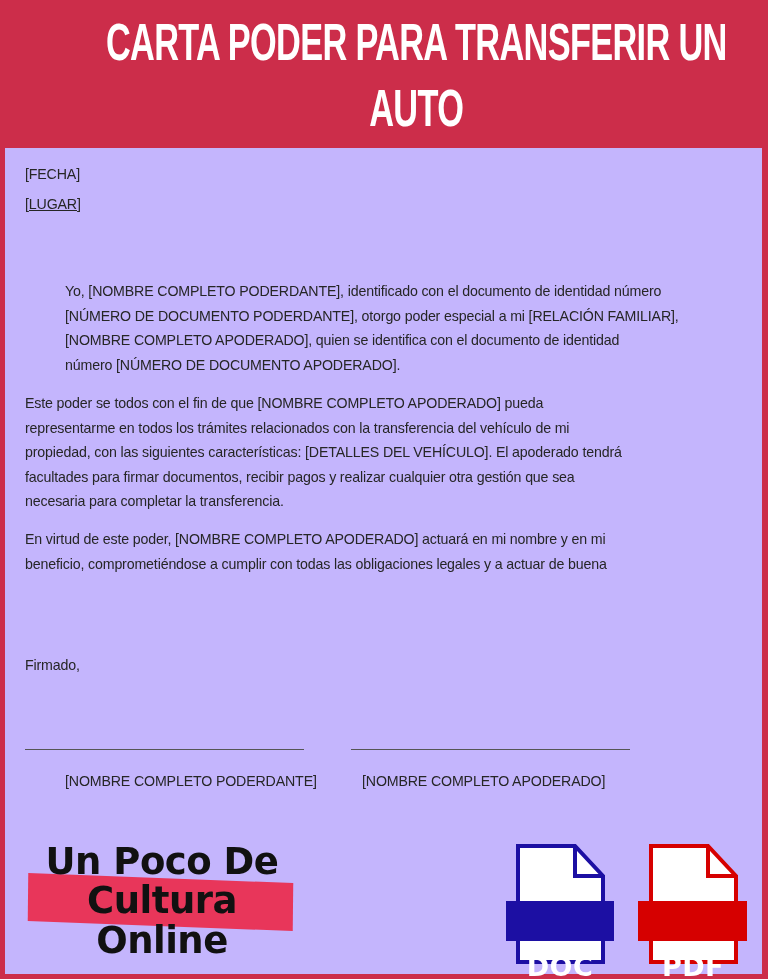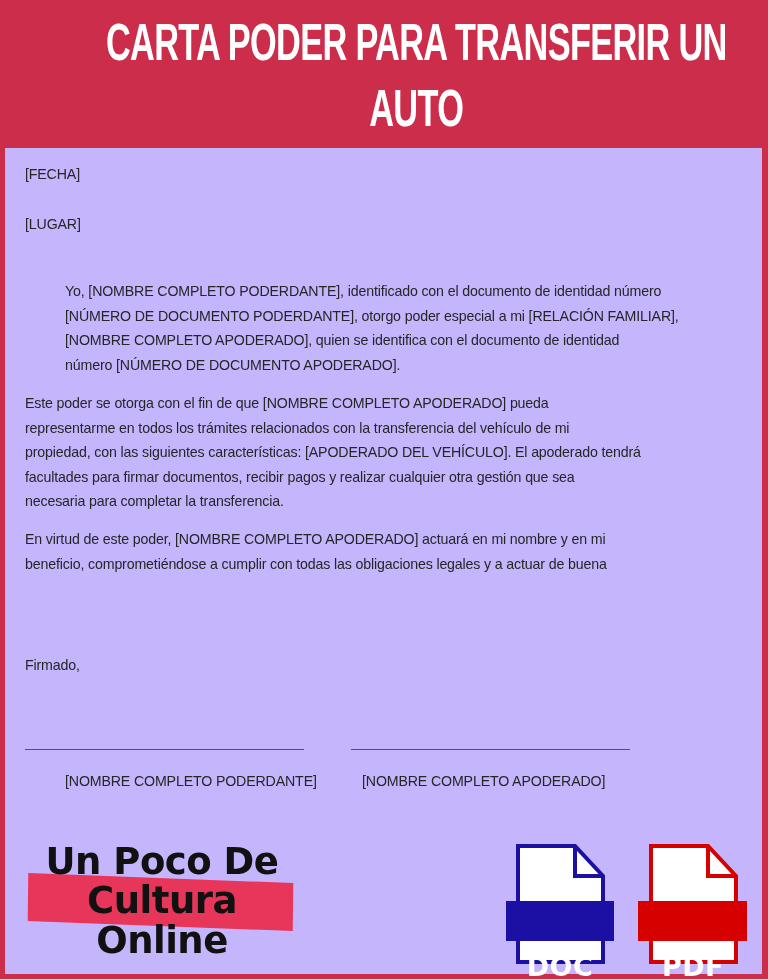--- a/index.html
+++ b/index.html
@@ -134,33 +134,33 @@
 <div class="frame"></div>
 
 <div class="header">
   <div class="header-title">CARTA PODER PARA TRANSFERIR UN</div>
   <div class="header-title">AUTO</div>
 </div>
 
 <div class="sheet">
 
   <div class="doc-text" style="top:14px;">[FECHA]</div>
-  <div class="doc-text" style="top:64px;">[LUGAR]</div>
+  <div class="doc-text" style="top:44px;text-decoration:underline;">[LUGAR]</div>
 
   <div class="para" style="top:131px;margin-left:40px;">
     <span class="ln">Yo, [NOMBRE COMPLETO PODERDANTE], identificado con el documento de identidad número</span>
     <span class="ln">[NÚMERO DE DOCUMENTO PODERDANTE], otorgo poder especial a mi [RELACIÓN FAMILIAR],</span>
     <span class="ln">[NOMBRE COMPLETO APODERADO], quien se identifica con el documento de identidad</span>
     <span class="ln">número [NÚMERO DE DOCUMENTO APODERADO].</span>
   </div>
 
   <div class="para" style="top:243px;">
-    <span class="ln">Este poder se otorga con el fin de que [NOMBRE COMPLETO APODERADO] pueda</span>
+    <span class="ln">Este poder se todos con el fin de que [NOMBRE COMPLETO APODERADO] pueda</span>
     <span class="ln">representarme en todos los trámites relacionados con la transferencia del vehículo de mi</span>
-    <span class="ln">propiedad, con las siguientes características: [APODERADO DEL VEHÍCULO]. El apoderado tendrá</span>
+    <span class="ln">propiedad, con las siguientes características: [DETALLES DEL VEHÍCULO]. El apoderado tendrá</span>
     <span class="ln">facultades para firmar documentos, recibir pagos y realizar cualquier otra gestión que sea</span>
     <span class="ln">necesaria para completar la transferencia.</span>
   </div>
 
   <div class="para" style="top:379px;">
     <span class="ln">En virtud de este poder, [NOMBRE COMPLETO APODERADO] actuará en mi nombre y en mi</span>
     <span class="ln">beneficio, comprometiéndose a cumplir con todas las obligaciones legales y a actuar de buena</span>
   </div>
 
   <div class="doc-text" style="top:505px;">Firmado,</div>

